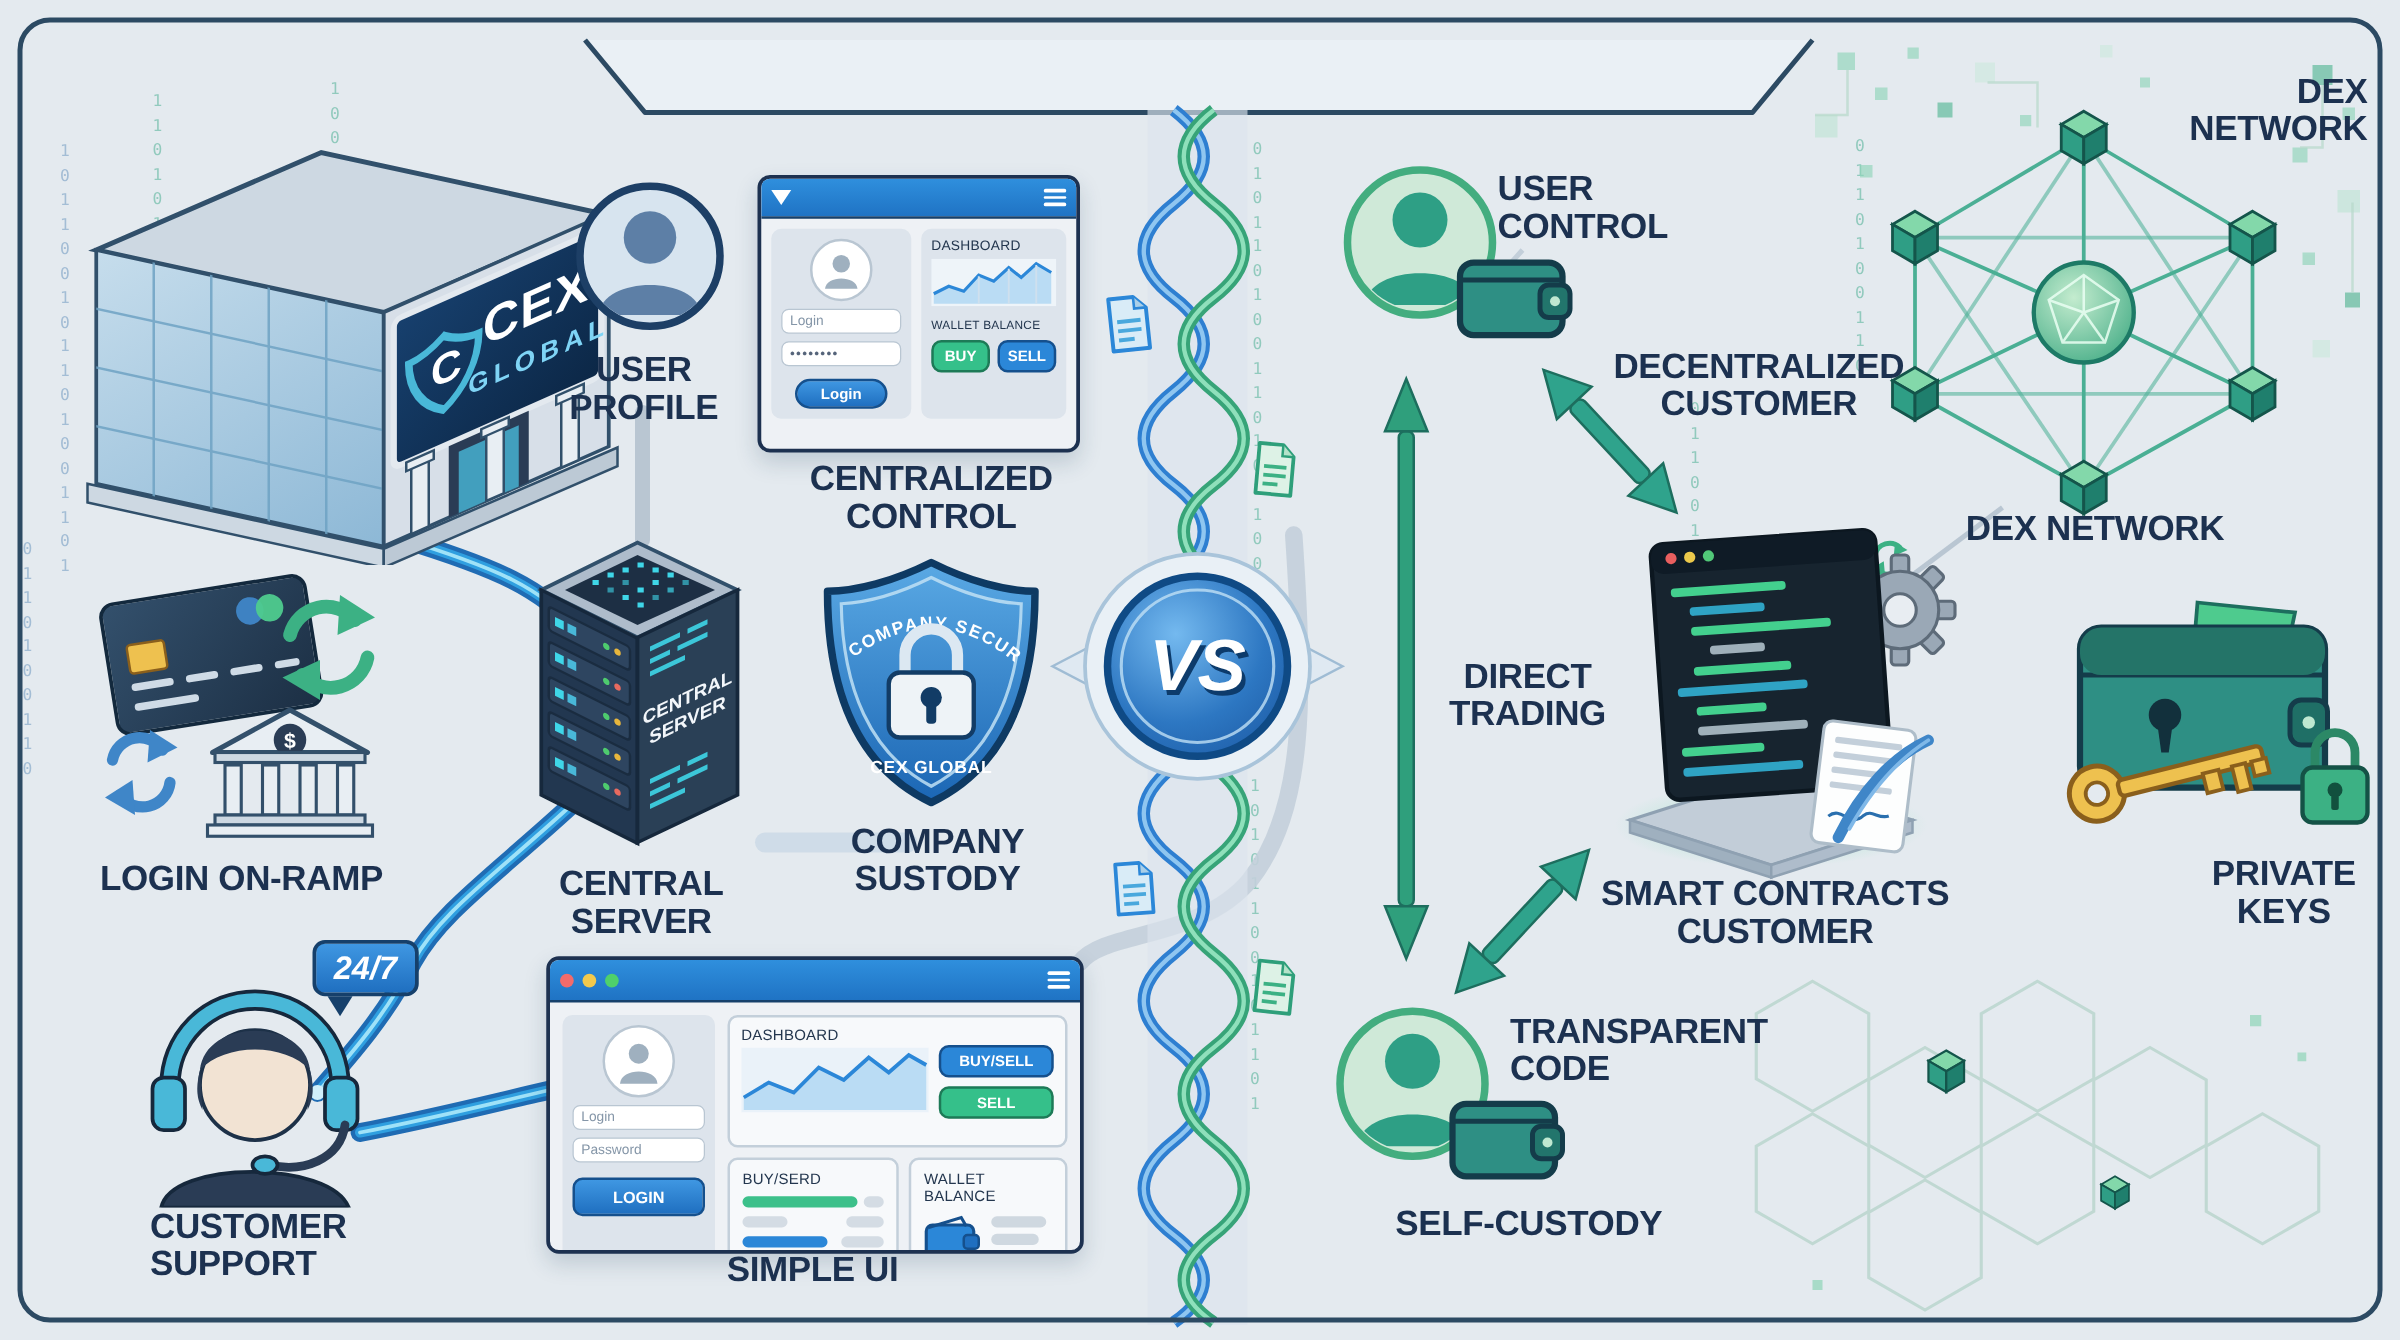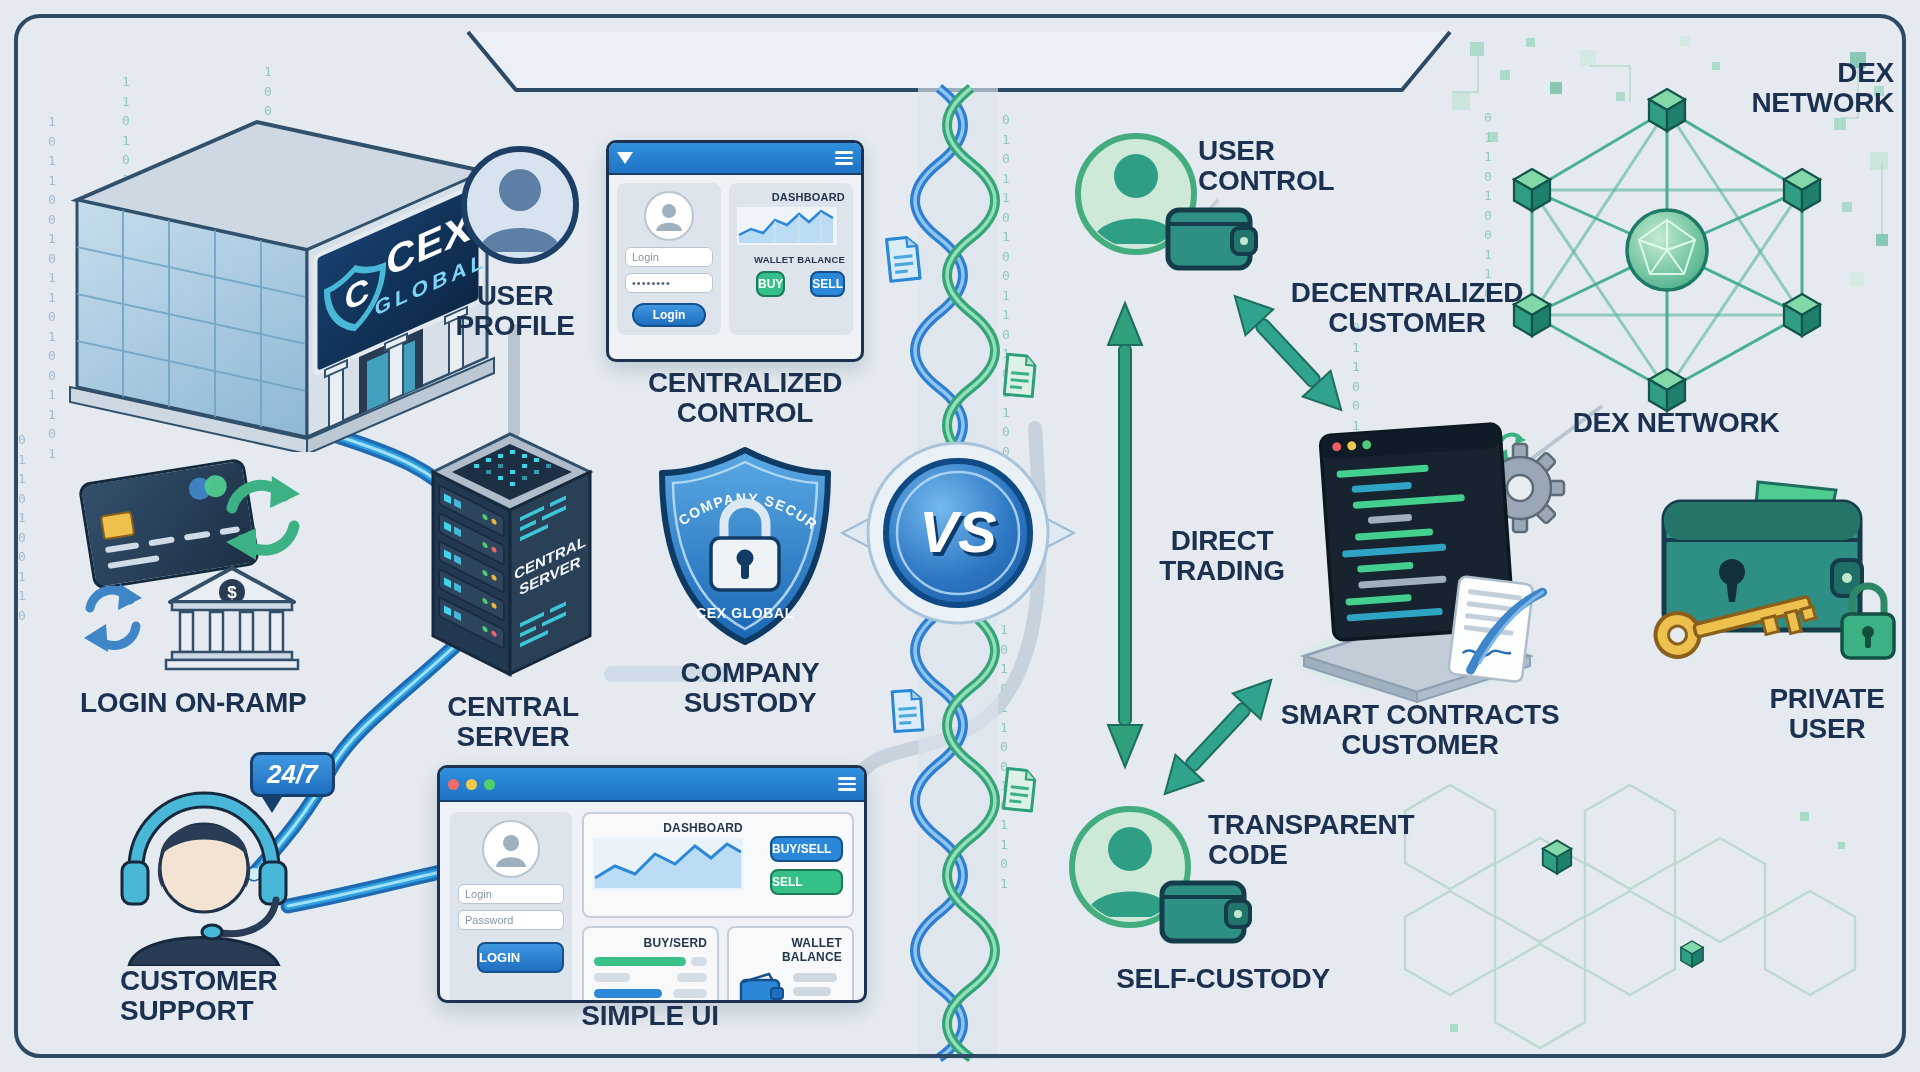--- a/index.html
+++ b/index.html
@@ -29,27 +29,27 @@
   .tri{width:0;height:0;border-left:8px solid transparent;border-right:8px solid transparent;
        border-top:12px solid #fff;}
   .dot{width:11px;height:11px;border-radius:50%;margin-right:7px;}
   .appbody{display:flex;gap:8px;padding:8px;}
   .card{background:#dde4ec;border-radius:8px;padding:8px;}
   .fakein{background:#fff;border:1.5px solid #b9c6d2;border-radius:6px;color:#8596a8;
           font-size:11px;padding:3px 6px;margin-top:6px;}
   .pillbtn{background:linear-gradient(#3f97e2,#1f6fc0);color:#fff;border:2px solid #15508d;
            border-radius:12px;text-align:center;font-weight:700;font-size:12px;
            padding:3px 0;margin:10px auto 0;width:70px;}
-  .sqbtn{border-radius:8px;color:#fff;font-weight:800;text-align:left;border:2px solid;margin-left:19px;}
+  .sqbtn{border-radius:8px;color:#fff;font-weight:800;text-align:center;border:2px solid;}
   .avatar-s{border-radius:50%;background:#fff;border:2px solid #b9c6d2;margin:0 auto;
             display:flex;align-items:center;justify-content:center;}
   .barrow{display:flex;justify-content:space-between;margin-top:7px;}
   .bar{height:9px;border-radius:5px;display:block;}
   .panel{background:#f7f9fb;border:2px solid #c3cfda;border-radius:8px;}
-  .ptitle{font-size:12px;font-weight:700;color:#23364e;letter-spacing:.2px;text-align:right;}
+  .ptitle{font-size:12px;font-weight:400;color:#23364e;letter-spacing:.2px;}
 </style>
 </head>
 <body>
 
 <div class="stage">
 
 <svg width="0" height="0" style="position:absolute" aria-hidden="true">
   <defs>
     <linearGradient id="gGlass" x1="0" y1="0" x2="1" y2="1">
       <stop offset="0" stop-color="#c6ddec"></stop>
@@ -807,21 +807,21 @@
   <g transform="translate(10,148) rotate(-14)">
     <circle cx="26" cy="26" r="22" fill="#eec14f" stroke="#8a5f1c" stroke-width="4"></circle>
     <circle cx="26" cy="26" r="9" fill="#e4eaef" stroke="#8a5f1c" stroke-width="3"></circle>
     <rect x="44" y="20" width="118" height="13" rx="4" fill="#eec14f" stroke="#8a5f1c" stroke-width="3.5"></rect>
     <rect x="112" y="31" width="13" height="16" fill="#eec14f" stroke="#8a5f1c" stroke-width="3"></rect>
     <rect x="136" y="31" width="11" height="21" fill="#eec14f" stroke="#8a5f1c" stroke-width="3"></rect>
     <rect x="152" y="31" width="12" height="12" fill="#eec14f" stroke="#8a5f1c" stroke-width="3"></rect>
   </g>
 </svg>
 <div class="lbl c" style="left:1742px;top:684px;width:170px">PRIVATE
-USER</div>
+KEYS</div>
 
 <svg class="abs" style="left:1058px;top:795px;z-index:3" width="200" height="160">
   <defs>
         <clipPath id="scClip">
           <circle cx="72" cy="72" r="54"></circle>
         </clipPath>
       </defs>
   <circle cx="72" cy="72" r="58" fill="#cfe9d8" stroke="#43ad7f" stroke-width="6"></circle>
   <g clip-path="url(#scClip)" fill="#2e9f85">
     <circle cx="72" cy="54" r="22"></circle>

